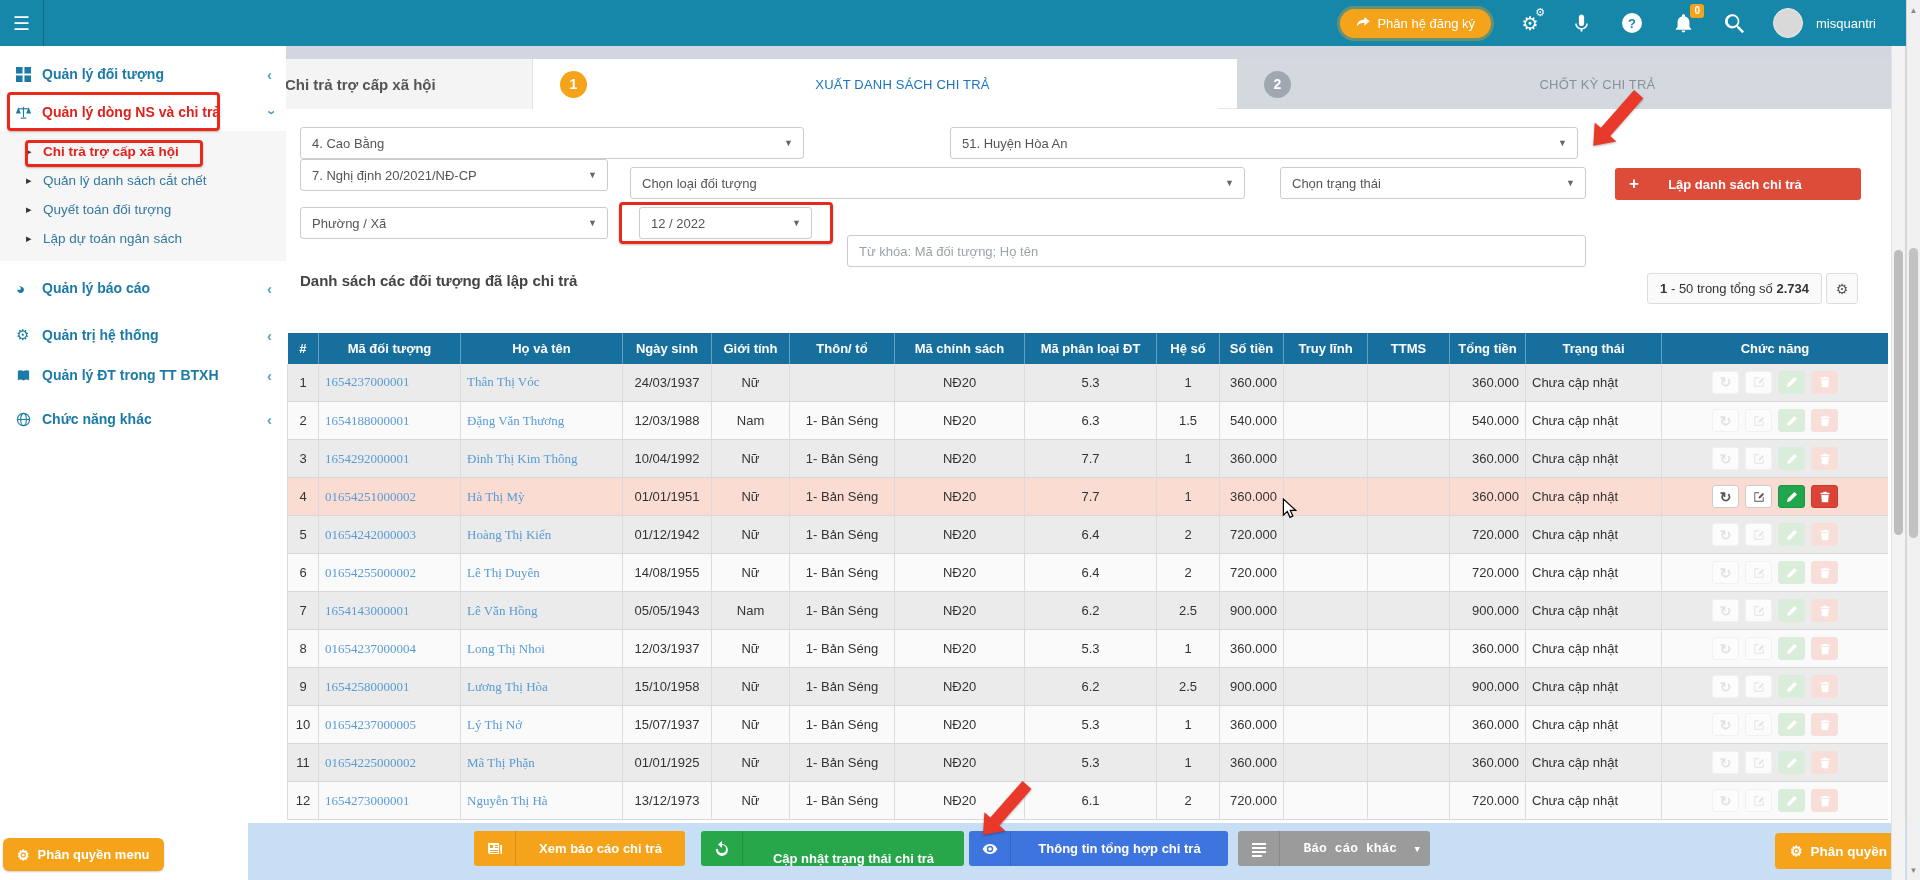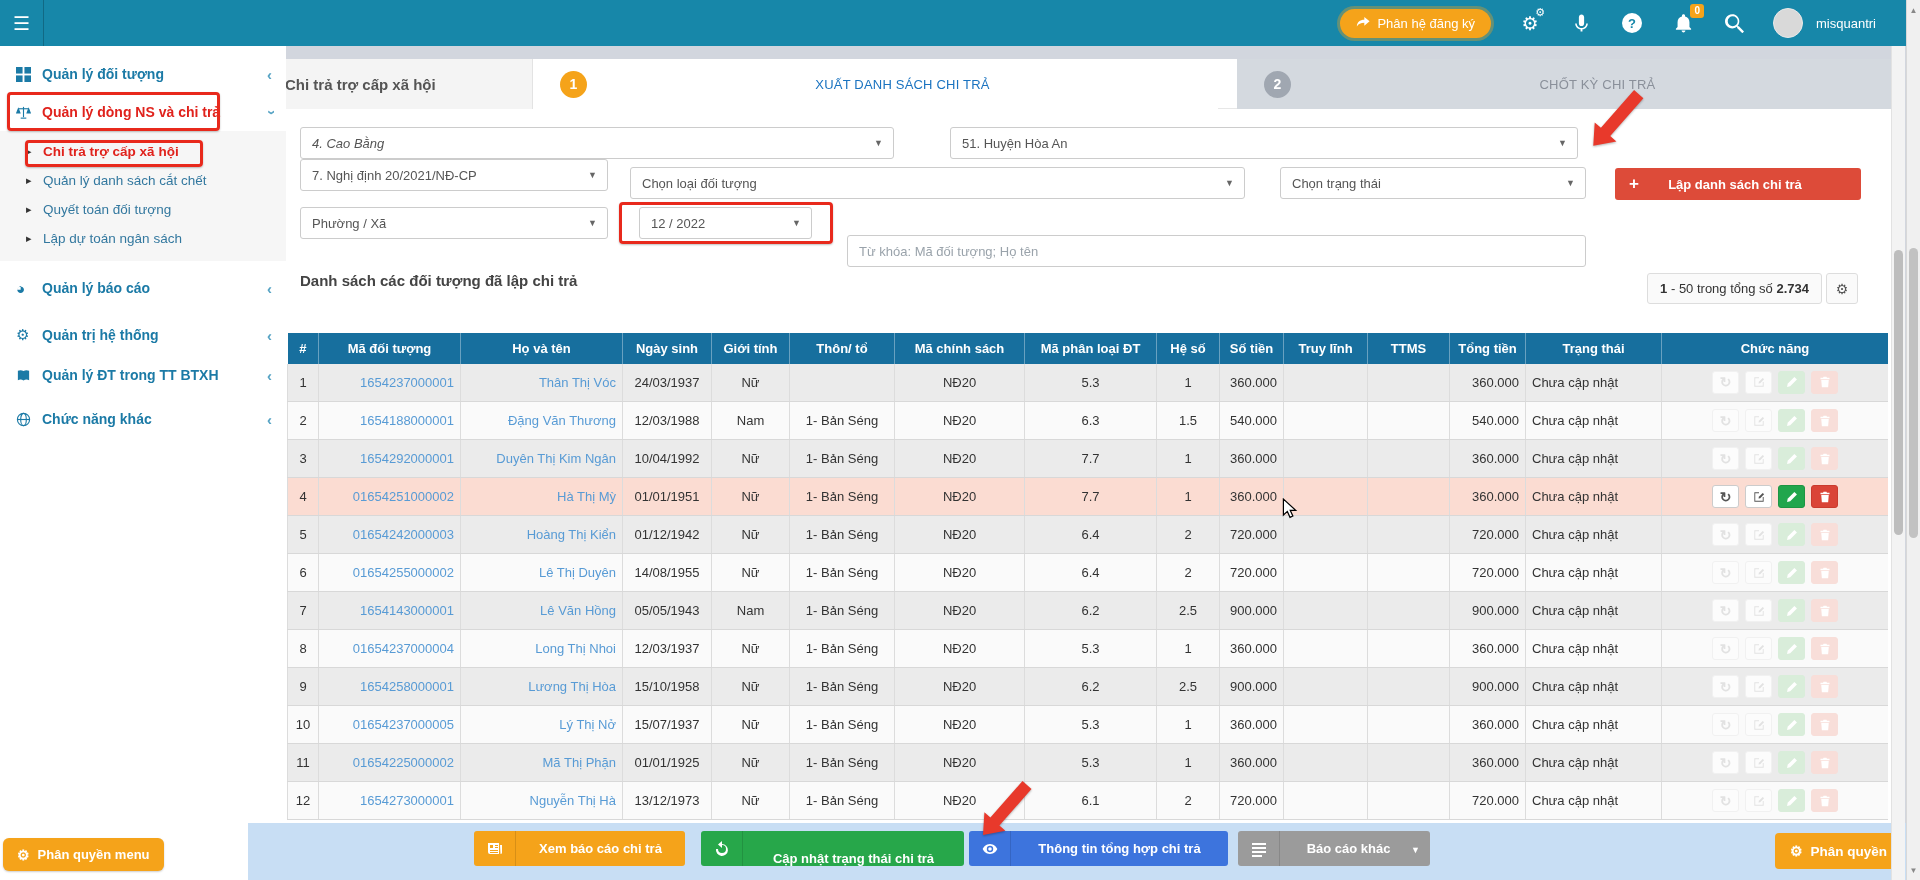--- a/index.html
+++ b/index.html
@@ -72,42 +72,42 @@
   
   .tablewrap { position:absolute; left:16px; top:274px; width:1601px; height:490px; overflow:hidden; }
   table.grid { width:1601px; table-layout:fixed; border-collapse:collapse; }
   table.grid th { background:#176f9e; color:#fff; font-size:13px; font-weight:bold; height:30px; border-right:1px solid rgba(255,255,255,.35); border-top:1px solid #176f9e; padding:0 4px; white-space:nowrap; }
   table.grid th:last-child { border-right:1px solid #176f9e; }
   table.grid td { height:38px; font-size:13px; color:#333; border-bottom:1px solid #d8d8d8; border-right:1px solid #dcdcdc; padding:0 6px; white-space:nowrap; overflow:hidden; }
   table.grid td:first-child { border-left:1px solid #dcdcdc; }
   tr.odd td { background:#ebebeb; }
   tr.even td { background:#fafafa; }
   tr.hl td { background:#fbdcd2; }
-  td.c { text-align:center; } td.r { text-align:right; } td.l { text-align:right; }
+  td.c { text-align:center; } td.r { text-align:right; } td.l { text-align:left;font-family:Liberation Serif, serif; }
   td.s { text-align:left; padding-left:12px; }
   td a { color:#589bd5; text-decoration:none; cursor:pointer; }
   td.acts { text-align:center; padding:0; }
   .abtn { width:27px; height:23px; border-radius:3px; margin:0 3px; display:inline-flex; align-items:center; justify-content:center; cursor:pointer; vertical-align:middle; }
   .abtn svg { width:12px; height:12px; fill:currentColor; }
   .abtn .tt { font-size:14px; line-height:1; font-weight:bold; }
   .abtn.off { cursor:default; }
   .ic-refresh.on, .ic-edit.on { background:#fff; border:1px solid #ccc; color:#555; }
   .ic-refresh.off, .ic-edit.off { background:#fcfcfc; border:1px solid #f1f1f1; color:#e2e2e2; }
   .ic-pencil.on { background:#21a64d; border:1px solid #1d9544; color:#fff; }
   .ic-pencil.off { background:#d9edda; border:1px solid #d9edda; color:#fff; }
   .ic-del.on { background:#da4437; border:1px solid #c93b2e; color:#fff; }
   .ic-del.off { background:#f8ded9; border:1px solid #f8ded9; color:#fff; }
 
   
   .bottombar { position:absolute; left:248px; top:823px; width:1658px; height:57px; background:#c8def4; z-index:30; }
   .fbtn { position:absolute; top:8px; height:35px; border:none; border-radius:3px; color:#fff; font-weight:bold; font-size:13px; display:flex; align-items:center; cursor:pointer; font-family:inherit; padding:0; }
   .fbtn .fic { width:42px; align-self:stretch; display:flex; align-items:center; justify-content:center; border-right:1px solid rgba(0,0,0,.12); }
   .fbtn .fic svg { width:16px; height:16px; fill:#fff; }
   .fbtn .flabel { flex:1; text-align:center; padding:0 14px; white-space:nowrap; }
-  .f-orange { background:#f5a31a; } .f-green { background:#27a74a;align-items:flex-end; } .f-blue { background:#3d74dd; } .f-gray { background:#9b9b9b; }
+  .f-orange { background:#f5a31a; } .f-green { background:#27a74a;align-items:flex-end; } .f-blue { background:#3d74dd; } .f-gray { background:#9b9b9b;font-family:Liberation Mono, monospace; }
   .fbtn .fcaret { font-size:9px; margin:2px 10px 0 -6px; }
   .btn-perm { position:absolute; right:4px; top:10px; height:36px; background:#f5a31a; border:none; border-radius:4px; color:#fff; font-weight:bold; font-size:13.5px; display:flex; align-items:center; gap:8px; padding:0 15px; cursor:pointer; font-family:inherit; }
   .btn-perm-menu { position:absolute; left:3px; top:838px; height:33px; background:#f5a31a; border:none; border-radius:6px; color:#fff; font-weight:bold; font-size:13px; display:flex; align-items:center; gap:8px; padding:0 14px; cursor:pointer; z-index:35; font-family:inherit; box-shadow:0 1px 2px rgba(0,0,0,.2); }
   .gear-g { font-size:14px; line-height:1; }
 
   
   .sb-window { position:absolute; right:0; top:0; width:14px; height:880px; background:#f0f0f0; border-left:1px solid #d8d8d8; z-index:60; }
   .sb-inner { position:absolute; left:1891px; top:46px; width:14px; height:834px; background:#f3f3f3; border-left:1px solid #e2e2e2; z-index:55; }
   .sb-arrow { position:absolute; left:0; width:13px; height:16px; color:#888; font-size:8px; display:flex; align-items:center; justify-content:center; cursor:pointer; }
   .sb-thumb { position:absolute; left:2px; width:9px; border-radius:5px; background:#c2c2c2; }
@@ -242,21 +242,21 @@
       <div class="step step1">
         <span class="step-num">1</span>
         <span class="step-label">XUẤT DANH SÁCH CHI TRẢ</span>
       </div>
       <div class="step step2">
         <span class="step-num">2</span>
         <span class="step-label">CHỐT KỲ CHI TRẢ</span>
       </div>
     </div>
 
-    <div class="select" style="left:29px;top:68px;width:594px;font-style:italic;">
+    <div class="select" style="left:29px;top:68px;width:504px;">
       <span>4. Cao Bằng</span>
         <span class="caret">▼</span>
     </div>
     <div class="select" style="left:679px;top:68px;width:628px;">
       <span>51. Huyện Hòa An</span>
         <span class="caret">▼</span>
     </div>
     <div class="select" style="left:29px;top:100px;width:308px;">
       <span>7. Nghị định 20/2021/NĐ-CP</span>
         <span class="caret">▼</span>
@@ -391,21 +391,21 @@
                   </svg>
                 </button><button class="abtn ic-del off">
                   <svg viewBox="0 0 16 16">
                     <path d="M6 1h4l.6 1.4H14v1.8H2V2.4h3.4zM3 5.4h10L12.2 15H3.8z"></path>
                   </svg>
                 </button></td>
             </tr>
             <tr class="odd">
               <td class="c">3</td>
               <td class="l"><a>1654292000001</a></td>
-              <td class="l"><a>Duyên Thị Kim Ngân</a></td>
+              <td class="l"><a>Đinh Thị Kim Thông</a></td>
               <td class="c">10/04/1992</td>
               <td class="c">Nữ</td>
               <td class="c">1- Bản Séng</td>
               <td class="c">NĐ20</td>
               <td class="c">7.7</td>
               <td class="c">1</td>
               <td class="r">360.000</td>
               <td class="c"></td>
               <td class="c"></td>
               <td class="r">360.000</td>

